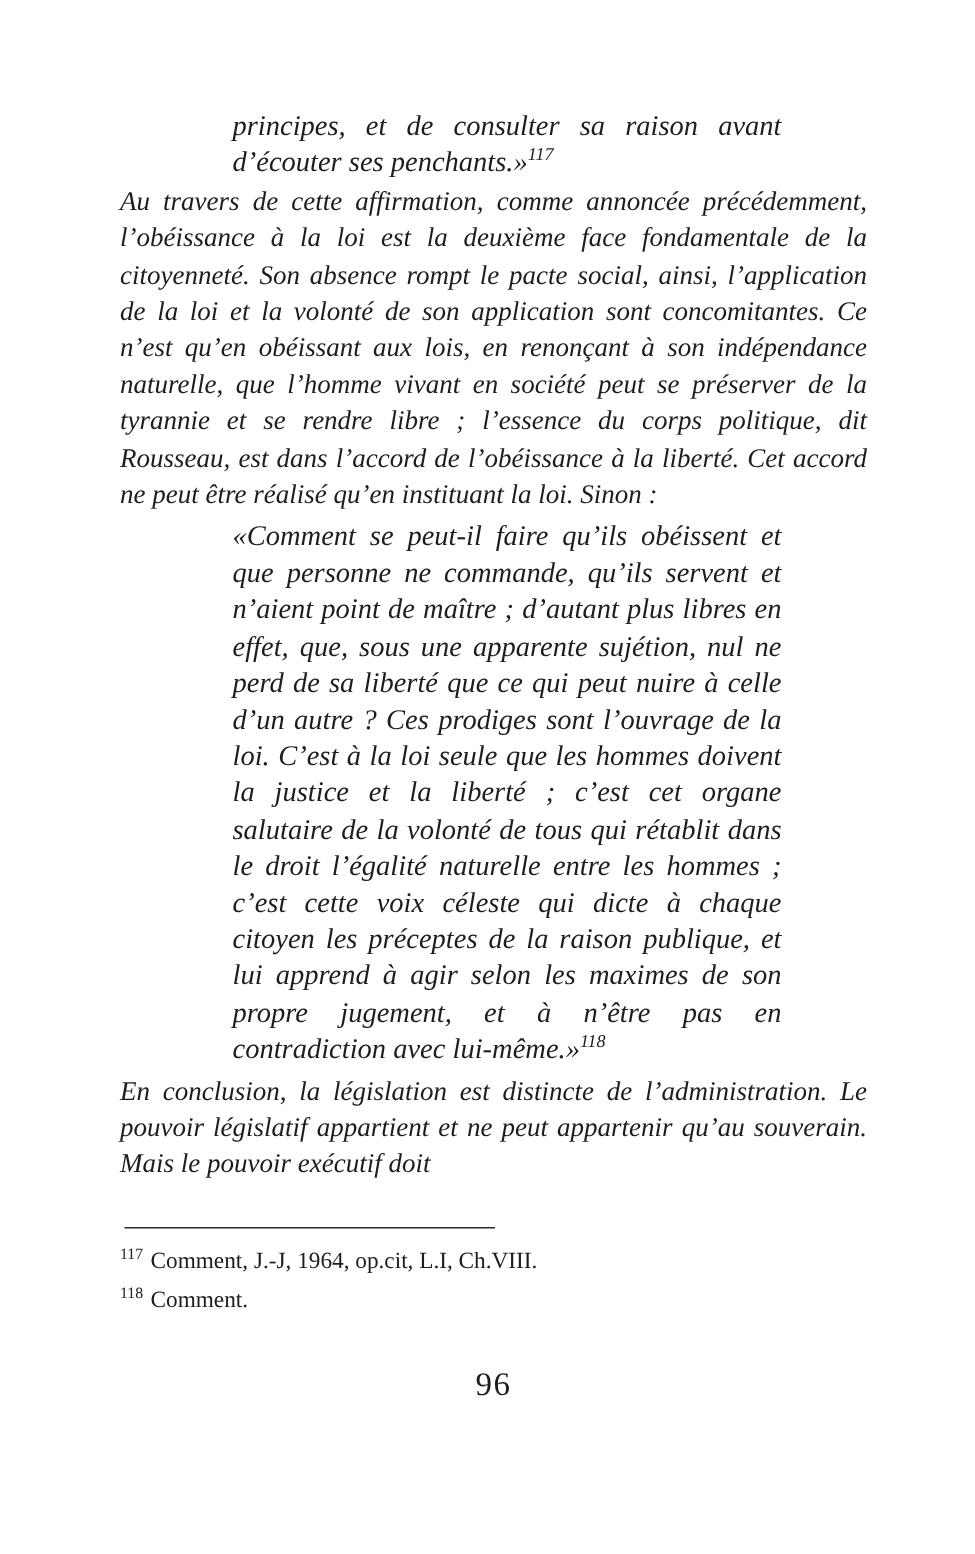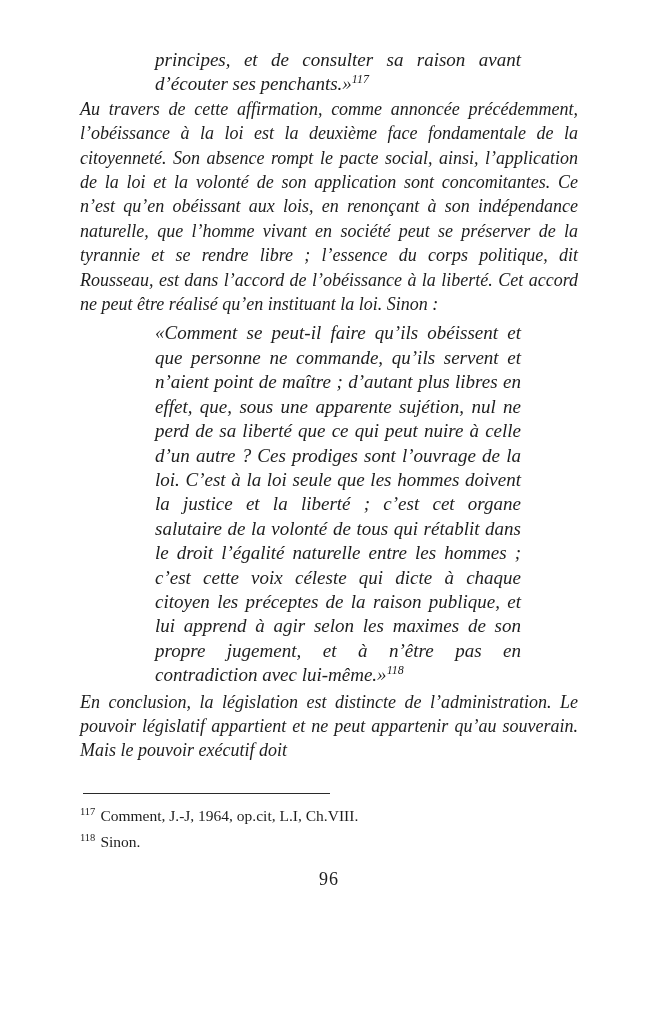--- a/index.html
+++ b/index.html
@@ -5,21 +5,21 @@
   html, body { margin: 0; padding: 0; background: #ffffff; }
   .page {
     position: relative;
     width: 650px;
     height: 1036px;
     background: #ffffff;
     color: #1d1d1d;
     font-family: "Liberation Serif", serif;
     overflow: hidden;
   }
-  .content { padding: 48px 72px 0 80px; }
+  .content { padding: 73px 72px 0 80px; }
   p { margin: 0; }
   .body-par {
     font-size: 18px;
     line-height: 24.4px;
     text-align: justify;
     font-style: italic;
   }
   .quote {
     font-style: italic;
     font-size: 19px;
@@ -45,23 +45,23 @@
   .footnote {
     font-size: 15.5px;
     line-height: 26px;
     text-align: left;
   }
   .footnote sup.fn-ref {
     font-size: 10.5px;
     margin-right: 5px;
   }
   .page-number {
-    margin-top: 14px;
+    margin-top: 30px;
     text-align: center;
-    font-size: 18px;
+    font-size: 22px;
     letter-spacing: 1px;
   }
 </style>
 </head>
 <body>
 
 <div class="page">
   <div class="content">
 
     <p class="quote"><span>principes, et de consulter sa raison avant d’écouter ses penchants.»</span><sup class="fn-ref">117</sup></p>
@@ -69,19 +69,19 @@
     <p class="body-par">Au travers de cette affirmation, comme annoncée précédemment, l’obéissance à la loi est la deuxième face fondamentale de la citoyenneté. Son absence rompt le pacte social, ainsi, l’application de la loi et la volonté de son application sont concomitantes. Ce n’est qu’en obéissant aux lois, en renonçant à son indépendance naturelle, que l’homme vivant en société peut se préserver de la tyrannie et se rendre libre ; l’essence du corps politique, dit Rousseau, est dans l’accord de l’obéissance à la liberté. Cet accord ne peut être réalisé qu’en instituant la loi. Sinon :</p>
 
     <p class="quote quote-main"><span>«Comment se peut-il faire qu’ils obéissent et que personne ne commande, qu’ils servent et n’aient point de maître ; d’autant plus libres en effet, que, sous une apparente sujétion, nul ne perd de sa liberté que ce qui peut nuire à celle d’un autre ? Ces prodiges sont l’ouvrage de la loi. C’est à la loi seule que les hommes doivent la justice et la liberté ; c’est cet organe salutaire de la volonté de tous qui rétablit dans le droit l’égalité naturelle entre les hommes ; c’est cette voix céleste qui dicte à chaque citoyen les préceptes de la raison publique, et lui apprend à agir selon les maximes de son propre jugement, et à n’être pas en contradiction avec lui-même.»</span><sup class="fn-ref">118</sup></p>
 
     <p class="body-par">En conclusion, la législation est distincte de l’administration. Le pouvoir législatif appartient et ne peut appartenir qu’au  souverain. Mais le pouvoir exécutif doit</p>
 
     <div class="footnote-rule"></div>
 
     <div class="footnotes">
       <p class="footnote"><sup class="fn-ref">117</sup><span>Comment, J.-J, 1964, op.cit, L.I, Ch.VIII.</span></p>
-      <p class="footnote"><sup class="fn-ref">118</sup><span>Sinon.</span></p>
+      <p class="footnote"><sup class="fn-ref">118</sup><span>Comment.</span></p>
     </div>
 
     <div class="page-number">96</div>
 
   </div>
 </div>
 
 </body></html>

